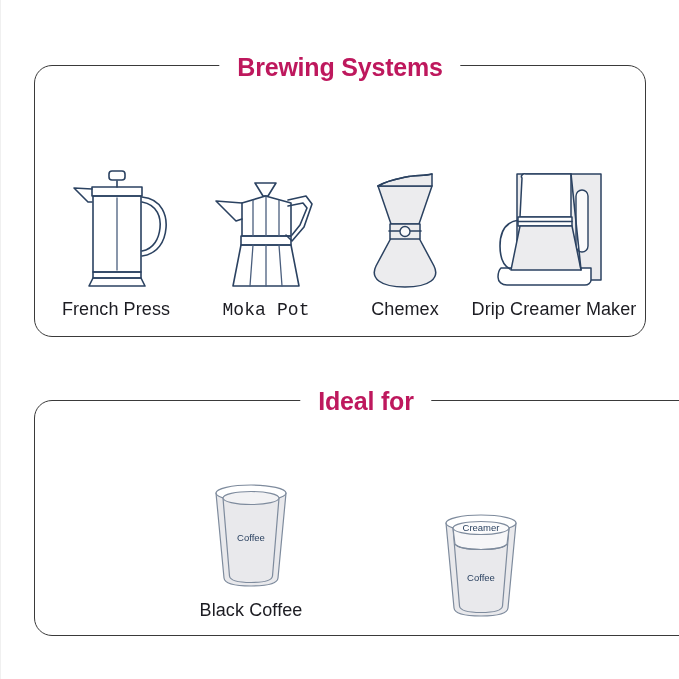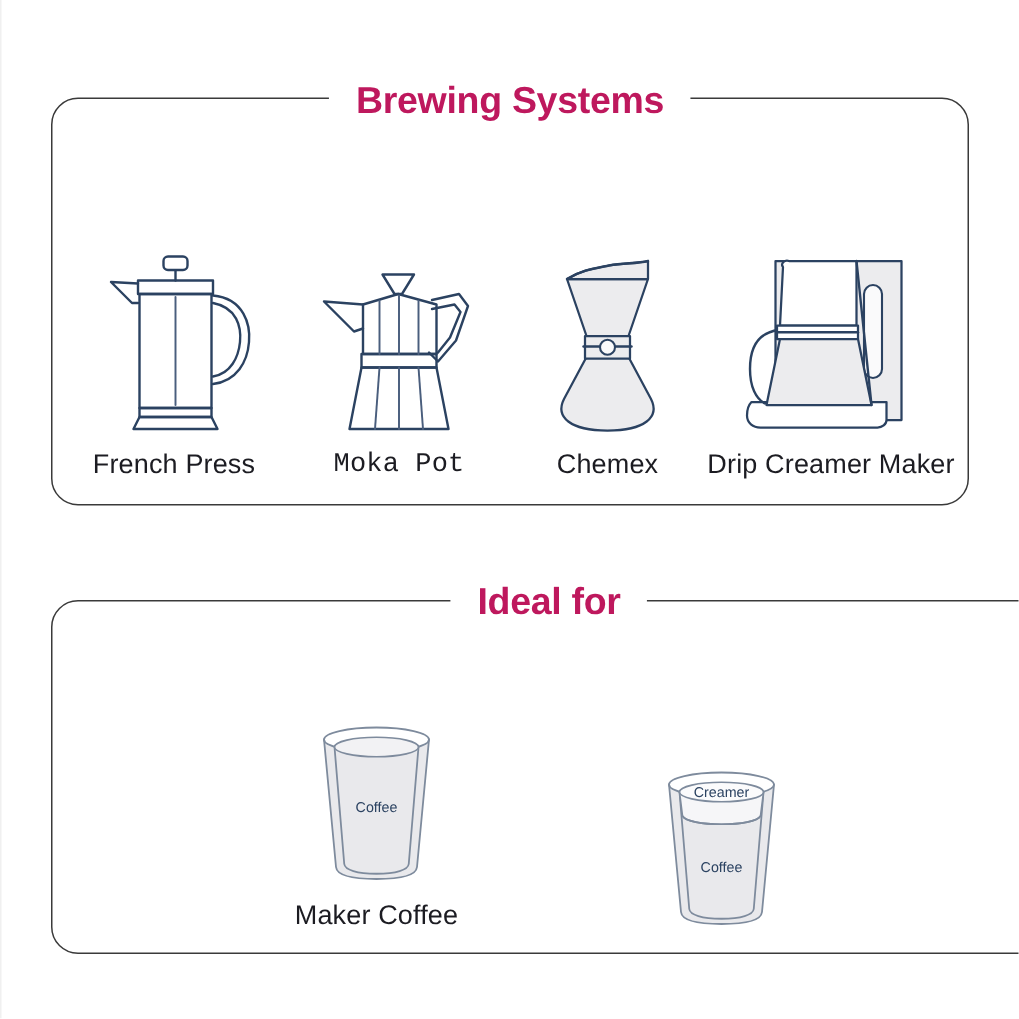--- a/index.html
+++ b/index.html
@@ -231,21 +231,21 @@
           <svg width="96" height="116" viewBox="0 0 96 116">
 
             <path class="fill-gray-soft" d="M13 18 L21 103 C21.5 108 30 111 48 111 C66 111 74.5 108 75 103 L83 18 Z" fill="#fdfdfd"></path>
             <ellipse cx="48" cy="18" rx="35" ry="8" fill="#ffffff" stroke="#7e8b9d" stroke-width="1.2"></ellipse>
 
             <path class="fill-gray-soft" d="M20 23 L26.5 101 C27 105 35 107.5 48 107.5 C61 107.5 69 105 69.5 101 L76 23 Z"></path>
             <ellipse cx="48" cy="23" rx="28" ry="6.5" fill="#f2f2f4" stroke="#7e8b9d" stroke-width="1.1"></ellipse>
             <text class="glass-label" x="48" y="66">Coffee</text>
           </svg>
         </div>
-        <div class="item-label">Maker Coffee</div>
+        <div class="item-label">Black Coffee</div>
       </div>
 
       <div class="item">
         <div class="item-figure">
           <svg width="96" height="116" viewBox="0 0 96 116">
 
             <path class="fill-gray-soft" d="M13 18 L21 103 C21.5 108 30 111 48 111 C66 111 74.5 108 75 103 L83 18 Z" fill="#fdfdfd"></path>
             <ellipse cx="48" cy="18" rx="35" ry="8" fill="#ffffff" stroke="#7e8b9d" stroke-width="1.2"></ellipse>
 
             <path class="fill-gray-soft" d="M20 23 L26.5 101 C27 105 35 107.5 48 107.5 C61 107.5 69 105 69.5 101 L76 23 Z"></path>

